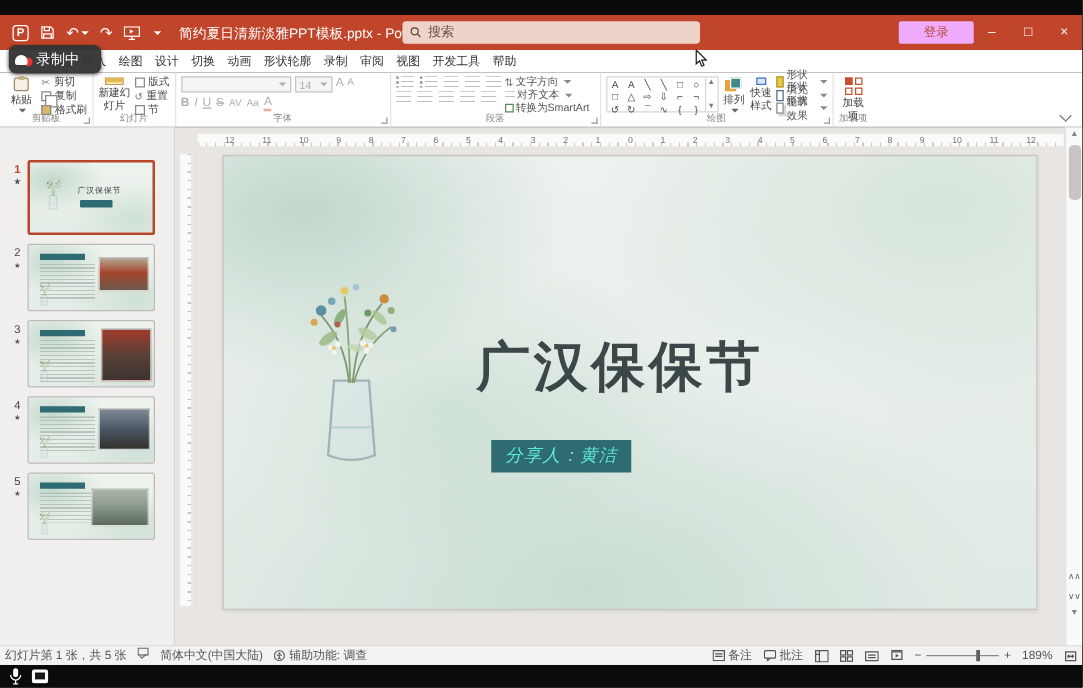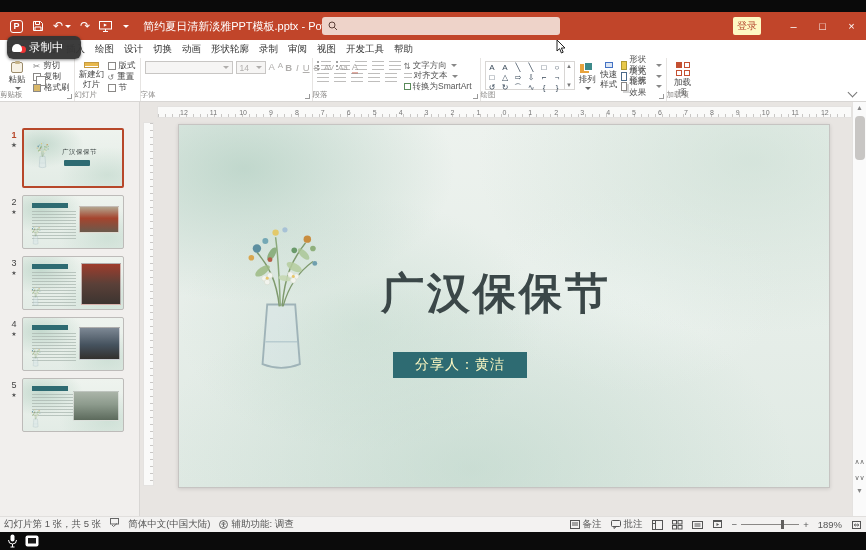--- a/index.html
+++ b/index.html
@@ -17,22 +17,22 @@
   .tinycaret { width:0; height:0; border-left:3px solid transparent; border-right:3px solid transparent;
                border-top:3px solid #fff; display:inline-block; margin-left:2px; }
   .doc-title { font-size:11px; margin-left:14px; white-space:nowrap; color:#fff; }
   .searchbox { position:absolute; left:322px; top:5px; width:238px; height:18px;
                background:#eed3c9; border-radius:3px; display:flex; align-items:center;
                padding:0 6px; gap:5px; }
   .searchbox input { border:none; background:transparent; outline:none; font-size:10.5px;
                      color:#5c4038; width:100%; font-family:"Liberation Sans",sans-serif; }
   .searchbox input::placeholder { color:#5c4038; opacity:.9; }
   .tb-right { position:absolute; right:0; top:0; height:28px; display:flex; align-items:center; }
-  .signin { background:#fef9c3; color:#b5492f; font-size:10px; padding:2px 4px; border-radius:2px;
-            margin-right:18px; }
+  .signin { background:#f0abfc; color:#b5492f; font-size:10px; padding:2px 20px; border-radius:2px;
+            }
   .winbtn { width:29px; height:28px; display:flex; align-items:center; justify-content:center;
             font-size:11px; color:#fff; }
 
   
   .tabsrow { position:absolute; top:40px; left:0; right:0; height:18px; background:#fff;
              display:flex; align-items:center; padding-left:3px; }
   .tab { font-size:9.5px; color:#333; padding:0 5px; white-space:nowrap; }
 
   
   .rec-pill { position:absolute; left:7px; top:36px; width:74px; height:23px; z-index:30;
@@ -40,21 +40,21 @@
               display:flex; align-items:center; padding-left:5px; color:#fff; font-size:11.5px; }
   .rec-cloud { width:10px; height:8px; background:#fff; border-radius:5px 5px 2px 2px; position:relative; }
   .rec-dot { width:7px; height:7px; background:#e33; border-radius:50%; margin-left:-3px; margin-top:4px; }
   .rec-label { margin-left:3px; white-space:nowrap; }
 
   
   .ribbon { position:absolute; top:58px; left:0; right:0; height:44px; background:#fff;
             border-bottom:1px solid #d8d6d4; display:flex; }
   .rgroup { position:relative; border-right:1px solid #e6e4e2; padding:3px 4px 11px 4px;
             display:flex; gap:3px; }
-  .glabel { position:absolute; bottom:1px; left:0; right:0; text-align:left;
+  .glabel { position:absolute; bottom:1px; left:0; right:0; text-align:center;
             font-size:7.5px; color:#8a8886; white-space:nowrap; }
   .dl { position:absolute; right:2px; bottom:2px; width:5px; height:5px;
         border-right:1px solid #999; border-bottom:1px solid #999; }
   .bigbtn { display:flex; flex-direction:column; align-items:center; justify-content:flex-start;
             font-size:8.5px; color:#444; width:26px; gap:2px; padding-top:1px; }
   .bigbtn .blab { text-align:center; line-height:1.15; word-break:break-all; }
   .smallcol { display:flex; flex-direction:column; justify-content:flex-start; gap:1px; }
   .sbtn { display:flex; align-items:center; gap:3px; font-size:8.5px; color:#444; height:10px; }
   .clip { width:12px; height:15px; border:1px solid #9a8a6a; background:#f7f1e4; border-radius:2px; position:relative; }
   .clip::before { content:""; position:absolute; top:-2px; left:3px; width:5px; height:3px;
@@ -142,21 +142,21 @@
              radial-gradient(ellipse 300px 190px at 10% 12%, rgba(150,190,172,.5), transparent 70%),
              radial-gradient(ellipse 380px 240px at 88% 10%, rgba(186,212,198,.45), transparent 72%),
              radial-gradient(ellipse 460px 280px at 45% 95%, rgba(168,202,186,.4), transparent 70%),
              radial-gradient(ellipse 260px 180px at 28% 55%, rgba(198,220,208,.55), transparent 70%),
              radial-gradient(ellipse 200px 140px at 70% 45%, rgba(235,242,238,.9), transparent 75%),
              linear-gradient(#edf2ee,#e0eae4); }
   .flower-art { position:absolute; left:44px; top:88px; }
   .slide-title { position:absolute; left:202px; top:140px; font-size:43px; color:#3b4748;
                  font-weight:600; letter-spacing:3px; white-space:nowrap; }
   .presenter-badge { position:absolute; left:214px; top:227px; background:var(--badge_teal,#2e6b72);
-                     color:#fef9c3; font-size:14px; padding:4px 22px; letter-spacing:1px; }
+                     color:#5eead4; font-size:14px; padding:4px 11px; letter-spacing:1px;font-style:italic; }
   .notesbar { position:absolute; left:0; right:0; bottom:0; height:27px; background:#f4f1ee;
               border-top:1px solid #d5d2cf; display:flex; align-items:center; padding-left:6px;
               font-size:10px; color:#8a8682; }
 
   
   .vscroll { position:absolute; right:0; top:0; width:14px; bottom:0; background:#fafafa;
              border-left:1px solid #e4e2e0; }
   .vs-up { position:absolute; top:2px; left:0; right:0; text-align:center; font-size:7px; color:#888; }
   .vs-thumb { position:absolute; top:14px; left:2px; width:10px; height:44px; background:#c8c6c4; border-radius:4px; }
   .vs-prev, .vs-next { position:absolute; left:0; right:0; text-align:center; font-size:7px;
@@ -215,20 +215,21 @@
       <span class="qbtn">
           <span class="tinycaret"></span>
         </span>
     </div>
     <span class="doc-title">简约夏日清新淡雅PPT模板.pptx - PowerPoint</span>
     <div class="searchbox">
       <svg width="10" height="10" viewBox="0 0 10 10">
           <circle cx="4" cy="4" r="3" stroke="#5c4038" fill="none"></circle>
           <path d="M6.3 6.3L9 9" stroke="#5c4038"></path>
         </svg>
+      <input placeholder="搜索" style="">
     </div>
     <div class="tb-right">
       <span class="signin">登录</span>
       <span class="winbtn">–</span>
       <span class="winbtn">□</span>
       <span class="winbtn">×</span>
     </div>
   </div>
 
   <div class="tabsrow">
@@ -295,21 +296,21 @@
           </span>
         <span class="sbtn">
             <span class="mrect"></span>
             <span>节</span>
           </span>
       </div>
       <span class="glabel">幻灯片</span>
     </div>
 
     <div class="rgroup" style="width:172px">
-      <div style="display:flex;gap:2px;width:100%">
+      <div style="display:flex;flex-direction:column;gap:2px;width:100%">
         <div style="display:flex;gap:3px">
           <span class="combo" style="width:88px">
               <span></span>
               <span class="tinycaret" style="border-top-color:#b0aeac"></span>
             </span>
           <span class="combo" style="width:30px">
               <span>14</span>
               <span class="tinycaret" style="border-top-color:#b0aeac"></span>
             </span>
           <span class="gl">A</span>

